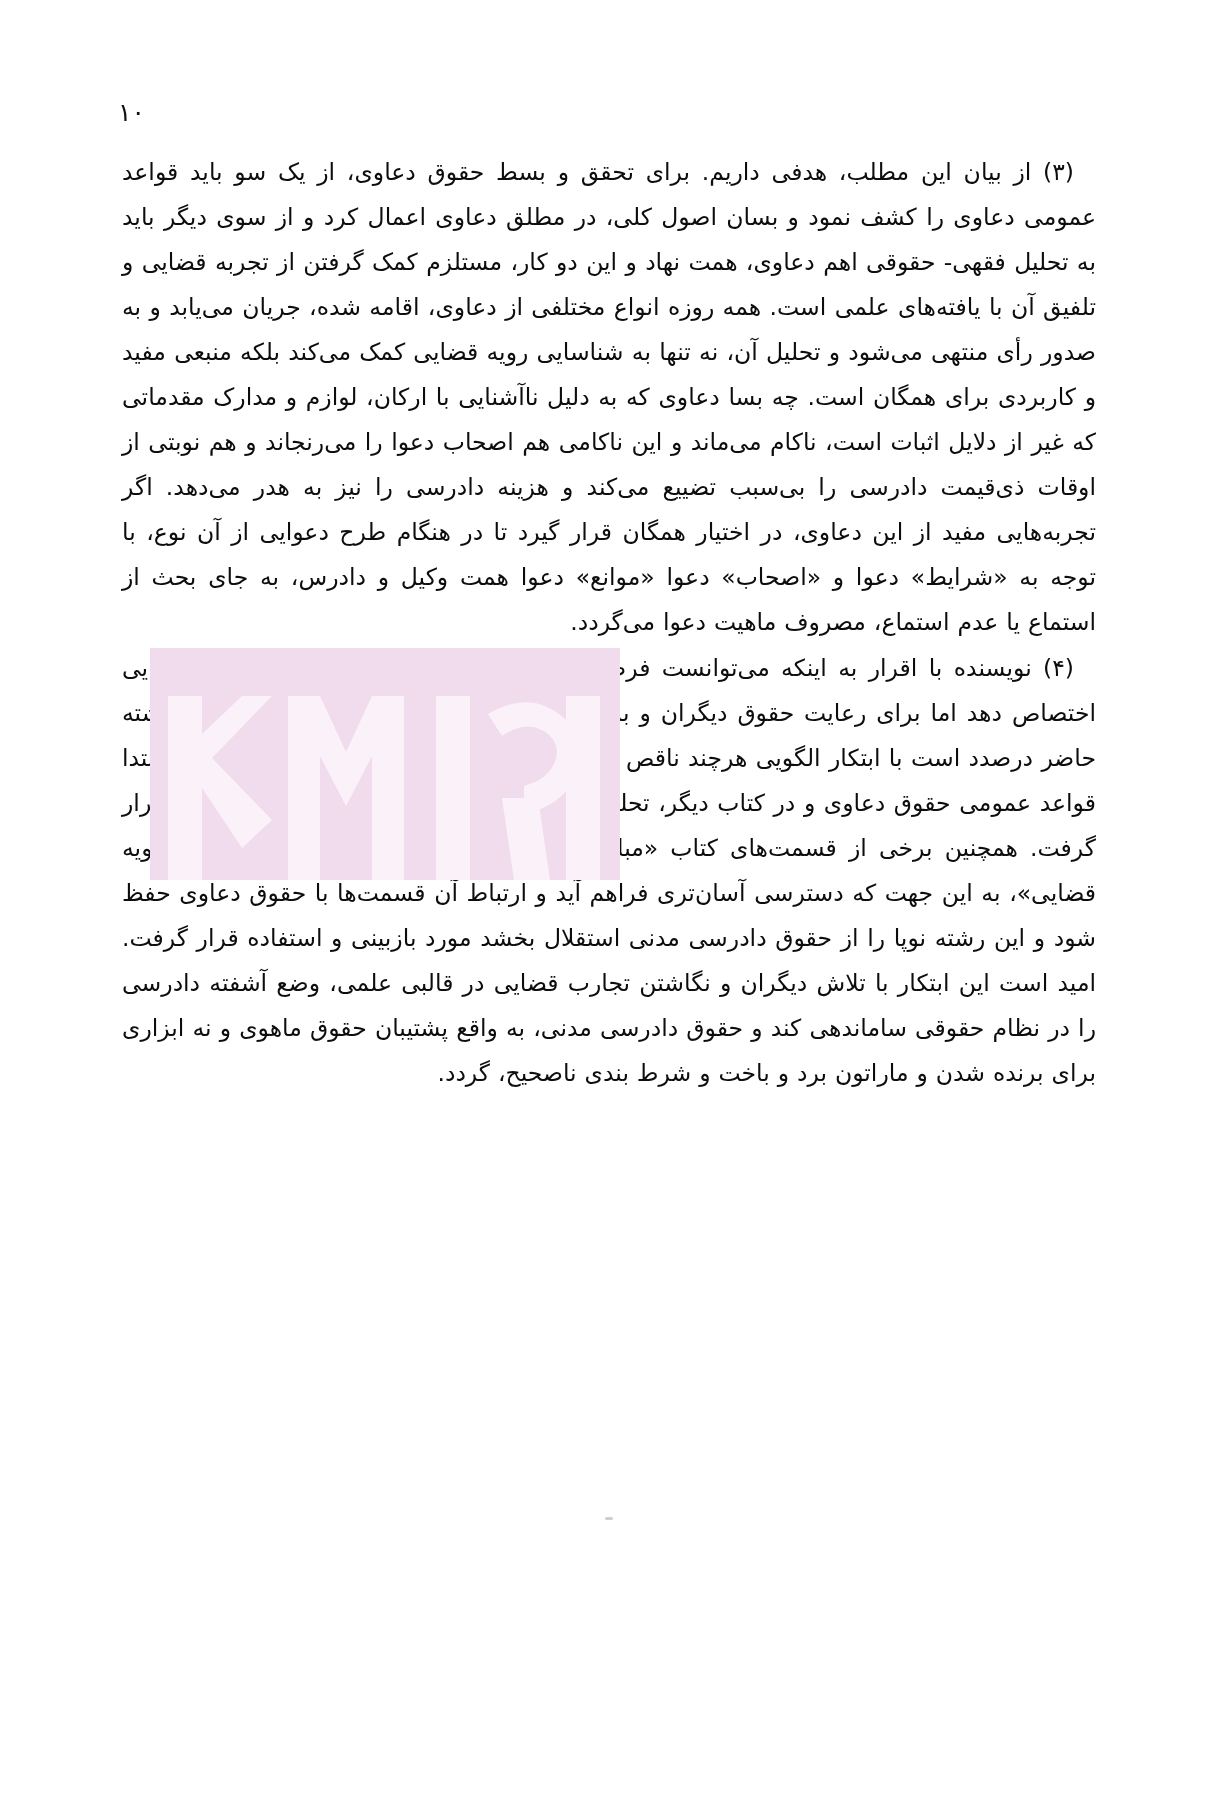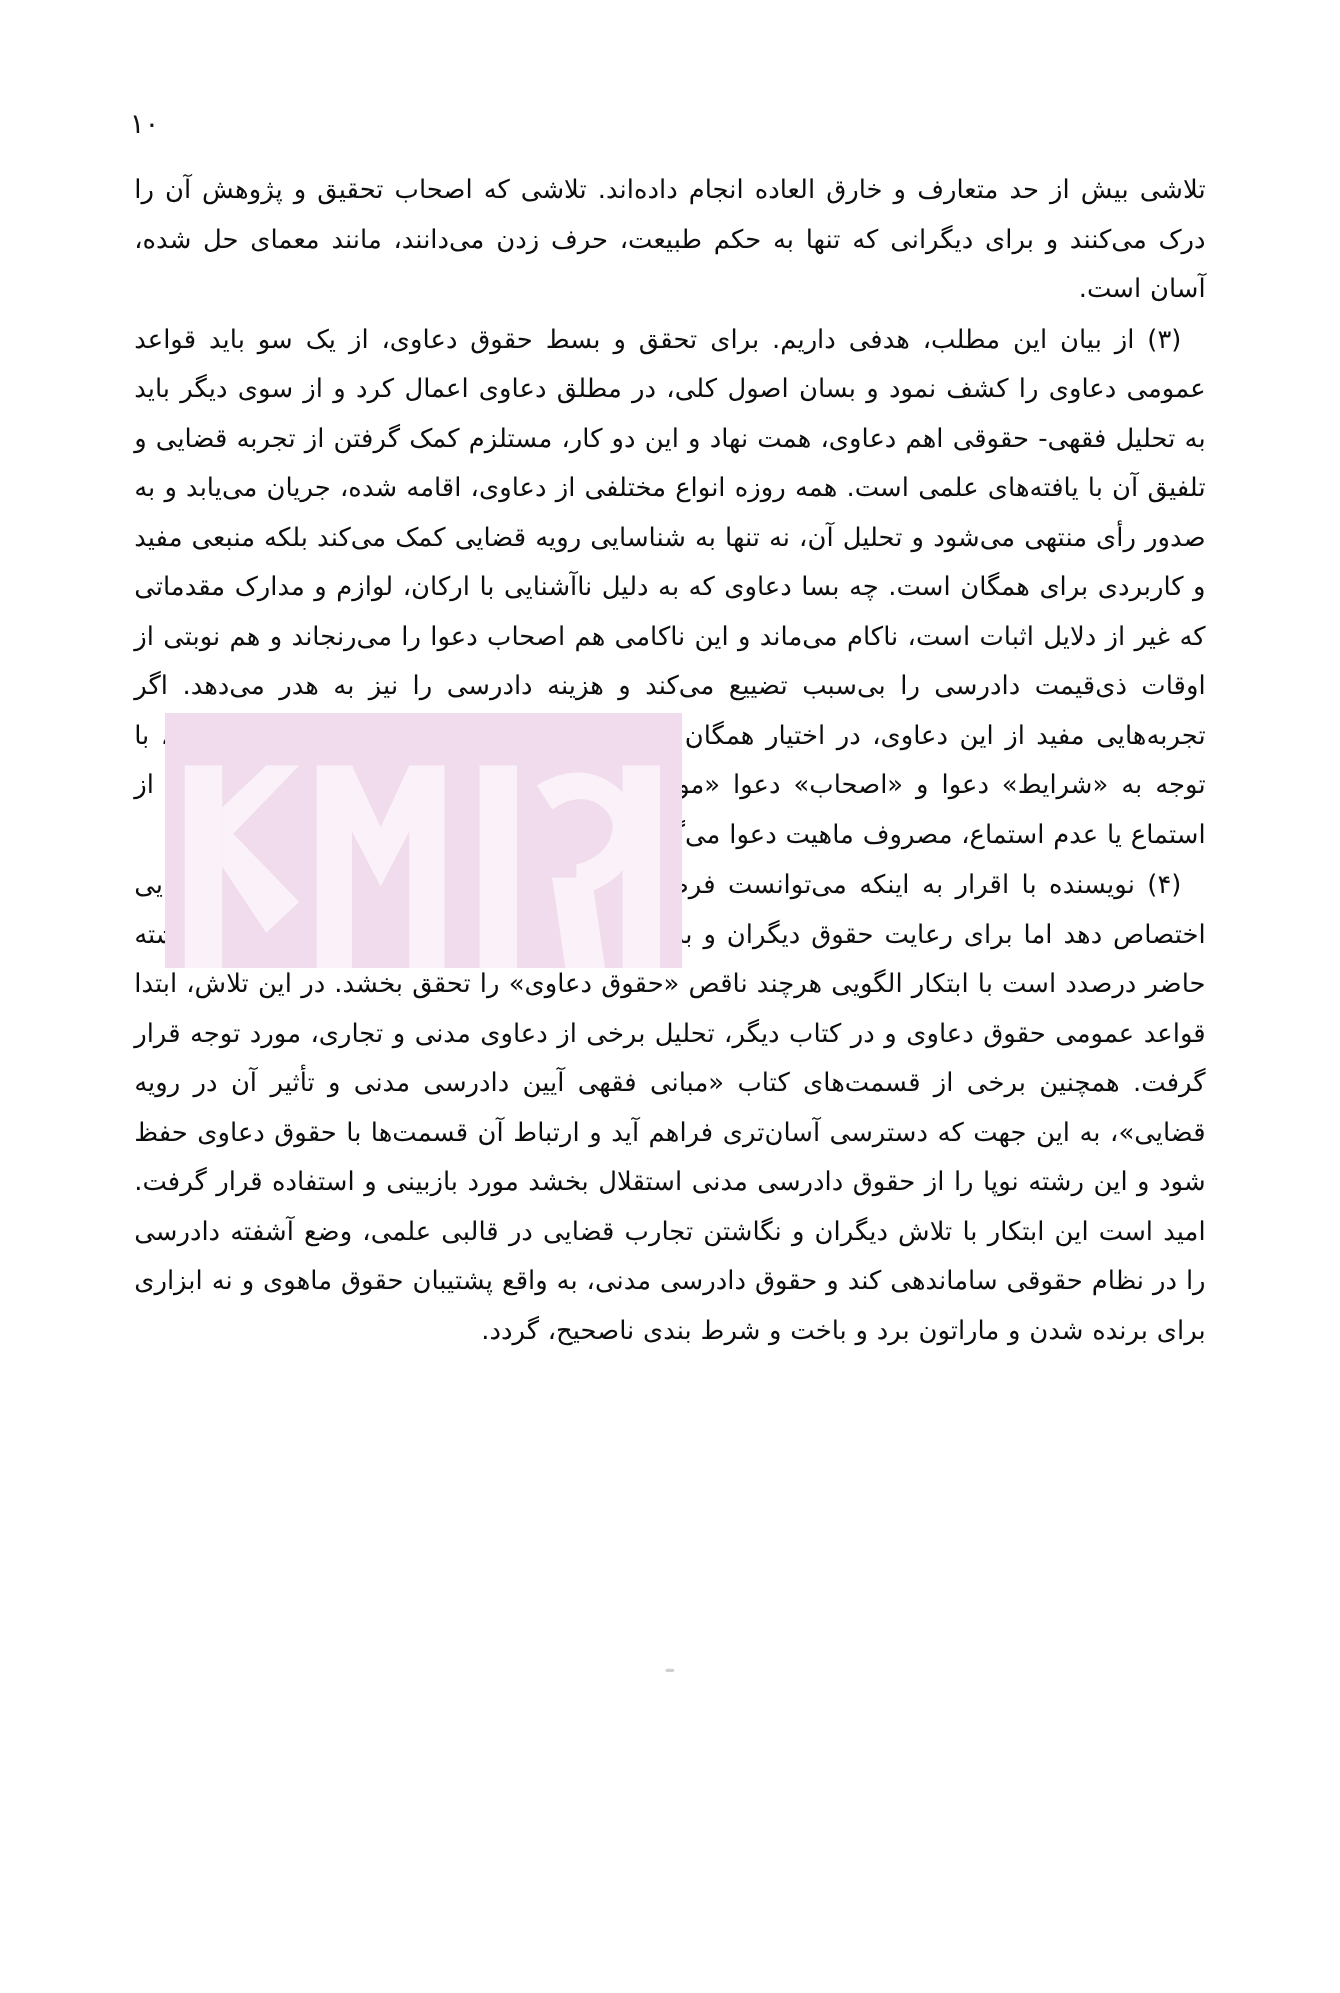--- a/index.html
+++ b/index.html
@@ -103,21 +103,20 @@
 <body>
 
 <div class="page">
 
   <div class="header">
     <div class="header-pageno">۱۰</div>
     <div class="header-spacer"></div>
   </div>
 
   <div class="content">
-    <p class="para">تلاشی بیش از حد متعارف و خارق العاده انجام داده‌اند. تلاشی که اصحاب تحقیق و پژوهش آن را درک می‌کنند و برای دیگرانی که تنها به حکم طبیعت، حرف زدن می‌دانند، مانند معمای حل شده، آسان است.</p>
     <p class="para indent">(۳) از بیان این مطلب، هدفی داریم. برای تحقق و بسط حقوق دعاوی، از یک سو باید قواعد عمومی دعاوی را کشف نمود و بسان اصول کلی، در مطلق دعاوی اعمال کرد و از سوی دیگر باید به تحلیل فقهی- حقوقی اهم دعاوی، همت نهاد و این دو کار، مستلزم کمک گرفتن از تجربه قضایی و تلفیق آن با یافته‌های علمی است. همه روزه انواع مختلفی از دعاوی، اقامه شده، جریان می‌یابد و به صدور رأی منتهی می‌شود و تحلیل آن، نه تنها به شناسایی رویه قضایی کمک می‌کند بلکه منبعی مفید و کاربردی برای همگان است. چه بسا دعاوی که به دلیل ناآشنایی با ارکان، لوازم و مدارک مقدماتی که غیر از دلایل اثبات است، ناکام می‌ماند و این ناکامی هم اصحاب دعوا را می‌رنجاند و هم نوبتی از اوقات ذی‌قیمت دادرسی را بی‌سبب تضییع می‌کند و هزینه دادرسی را نیز به هدر می‌دهد. اگر تجربه‌هایی مفید از این دعاوی، در اختیار همگان قرار گیرد تا در هنگام طرح دعوایی از آن نوع، با توجه به «شرایط» دعوا و «اصحاب» دعوا «موانع» دعوا همت وکیل و دادرس، به جای بحث از استماع یا عدم استماع، مصروف ماهیت دعوا می‌گردد.</p>
     <p class="para indent">(۴) نویسنده با اقرار به اینکه می‌توانست فرصت‌های بشتری را برای جمع آوری تجارب قضایی اختصاص دهد اما برای رعایت حقوق دیگران و به ویژه خانواده خود این مجال را نیافت و با نوشته حاضر درصدد است با ابتکار الگویی هرچند ناقص «حقوق دعاوی» را تحقق بخشد. در این تلاش، ابتدا قواعد عمومی حقوق دعاوی و در کتاب دیگر، تحلیل برخی از دعاوی مدنی و تجاری، مورد توجه قرار گرفت. همچنین برخی از قسمت‌های کتاب «مبانی فقهی آیین دادرسی مدنی و تأثیر آن در رویه قضایی»، به این جهت که دسترسی آسان‌تری فراهم آید و ارتباط آن قسمت‌ها با حقوق دعاوی حفظ شود و این رشته نوپا را از حقوق دادرسی مدنی استقلال بخشد مورد بازبینی و استفاده قرار گرفت. امید است این ابتکار با تلاش دیگران و نگاشتن تجارب قضایی در قالبی علمی، وضع آشفته دادرسی را در نظام حقوقی ساماندهی کند و حقوق دادرسی مدنی، به واقع پشتیبان حقوق ماهوی و نه ابزاری برای برنده شدن و ماراتون برد و باخت و شرط بندی ناصحیح، گردد.</p>
   </div>
 
   <div class="watermark">
     <svg viewBox="0 0 470 232" xmlns="http://www.w3.org/2000/svg" aria-hidden="true">
 
       <rect x="0" y="0" width="470" height="232" fill="#f0dcec"></rect>
 
       <g fill="#fbf2f9">

